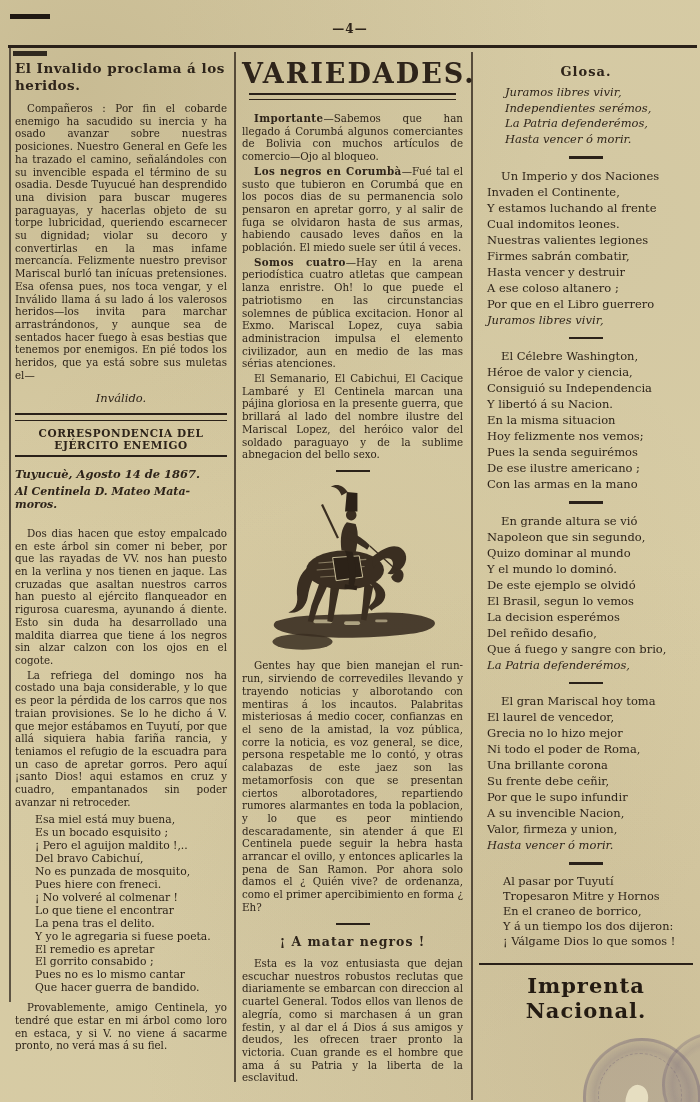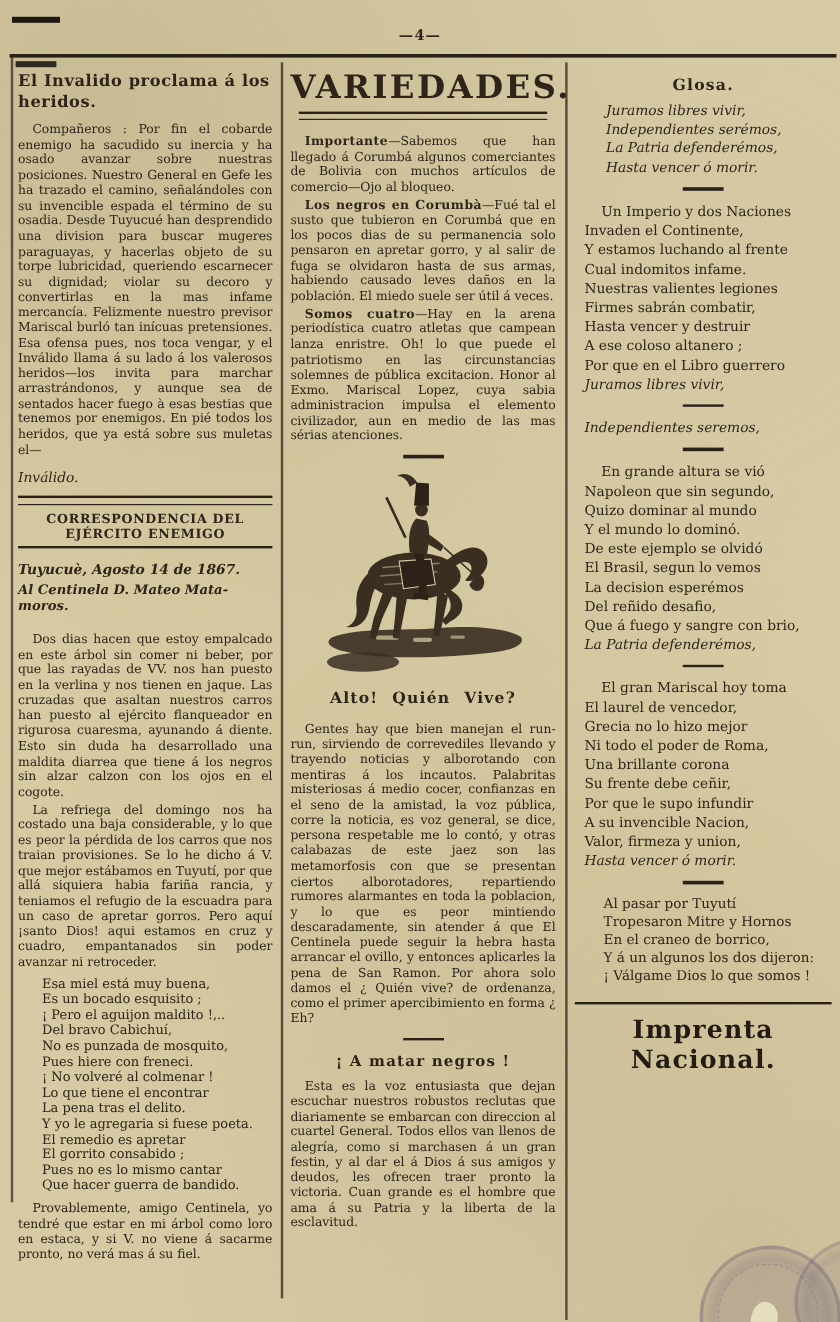--- a/index.html
+++ b/index.html
@@ -26,21 +26,21 @@
   .col{position:absolute;top:52px;}
   .col1{left:15px;width:212px;}
   .col2{left:242px;width:221px;}
   .col3{left:479px;width:214px;}
 
   .body-text{font-size:10.3px;line-height:12.7px;text-align:justify;margin:0 0 2px 0;}
   .indent{text-indent:12px;}
   .lead{font-weight:bold;letter-spacing:.4px;}
 
   .art-heading{font-size:13.5px;font-weight:bold;line-height:17px;letter-spacing:.5px;margin:8px 0 8px 0;}
-  .sig{font-style:italic;font-size:11.5px;margin:10px 0 6px 0;}
+  .sig{font-style:italic;text-align:center;font-size:11.5px;margin:10px 0 6px 0;}
   .dbl-rule{height:5px;border-top:2.5px solid #2a2119;border-bottom:1.5px solid #2a2119;margin:8px 0 6px 0;}
   .thin-rule{height:1.5px;background:#2a2119;margin:4px 0 8px 0;}
   .sec-heading{font-size:10.5px;font-weight:bold;text-align:center;letter-spacing:.6px;margin:4px 0 2px 0;}
   .dateline{font-style:italic;font-weight:bold;font-size:11.5px;margin:10px 0 4px 0;}
   .salutation{font-style:italic;font-weight:bold;font-size:11px;margin:2px 0 16px 0;}
   .pre{white-space:pre-line;}
   .poem1{font-size:10.8px;line-height:12.9px;margin:6px 0 6px 20px;}
 
   .masthead{font-size:27px;font-weight:bold;text-align:left;letter-spacing:2px;margin:6px 0 4px 0;}
   .masthead-rule{height:4px;border-top:2px solid #2a2119;border-bottom:1px solid #2a2119;width:94%;margin:0 auto 12px auto;}
@@ -101,20 +101,21 @@
   <p class="body-text indent">Provablemente, amigo Centinela, yo tendré que estar en mi árbol como loro en estaca, y si V. no viene á sacarme pronto, no verá mas á su fiel.</p>
 
 </div>
 
 <div class="col col2">
   <div class="masthead">VARIEDADES.</div>
   <div class="masthead-rule"></div>
   <p class="body-text indent"><span class="lead">Importante</span><span>—Sabemos que han llegado á Corumbá algunos comerciantes de Bolivia con muchos artículos de comercio—Ojo al bloqueo.</span></p>
   <p class="body-text indent"><span class="lead">Los negros en Corumbà</span><span>—Fué tal el susto que tubieron en Corumbá que en los pocos dias de su permanencia solo pensaron en apretar gorro, y al salir de fuga se olvidaron hasta de sus armas, habiendo causado leves daños en la población.  El miedo suele ser útil á veces.</span></p>
   <p class="body-text indent"><span class="lead">Somos cuatro</span><span>—Hay en la arena periodística cuatro atletas que campean lanza enristre.  Oh! lo que puede el patriotismo en las circunstancias solemnes de pública excitacion.   Honor al Exmo. Mariscal Lopez, cuya sabia administracion impulsa el elemento civilizador, aun en medio de las mas sérias atenciones.</span></p>
+  <p class="body-text indent">El Semanario,  El Cabichui, El Cacique Lambaré y El Centinela marcan una pájina gloriosa en la presente guerra,  que brillará al lado del nombre ilustre del Mariscal Lopez, del heróico valor del soldado paraguayo y de la sublime abnegacion del bello sexo.</p>
   <div class="dash-div"></div>
 
   <svg class="illustration" viewBox="0 0 210 200" width="186" height="178" aria-hidden="true">
     <path d="M18,158 C45,148 85,152 120,149 C155,146 185,150 196,157 C202,163 190,170 170,172 C130,177 80,178 48,174 C22,171 10,165 18,158 Z" fill="#3a2e21" opacity="0.9"></path>
     <ellipse cx="48" cy="181" rx="34" ry="9" fill="#3a2e21" opacity="0.85"></ellipse>
     <rect x="60" y="156" width="22" height="4" rx="2" fill="#d9cda5" opacity=".7"></rect>
     <rect x="95" y="158" width="18" height="4" rx="2" fill="#d9cda5" opacity=".7"></rect>
     <rect x="130" y="156" width="14" height="3" rx="2" fill="#d9cda5" opacity=".6"></rect>
     <path d="M62,92 C48,98 40,112 42,130 C43,140 38,146 32,148 C44,150 52,142 54,130 C56,118 60,106 68,100 Z" fill="#3a2e21"></path>
     <path d="M68,112 L58,140 L54,158 L60,159 L66,140 L76,118 Z" fill="#3a2e21"></path>
@@ -132,48 +133,55 @@
     <rect x="96" y="116" width="14" height="5" fill="#2c2218" transform="rotate(8 96 116)"></rect>
     <path d="M92,78 C90,64 92,52 98,46 L108,48 C112,58 110,70 108,80 Z" fill="#3a2e21"></path>
     <path d="M100,56 C110,60 118,66 124,72 L121,77 C113,72 104,67 98,64 Z" fill="#3a2e21"></path>
     <path d="M124,73 L154,100" stroke="#3a2e21" stroke-width="1.5" fill="none"></path>
     <path d="M88,64 L70,26" stroke="#3a2e21" stroke-width="2.5"></path>
     <circle cx="103" cy="38" r="6" fill="#3a2e21"></circle>
     <path d="M96,34 L98,12 L110,13 L110,34 Z" fill="#2c2218"></path>
     <path d="M99,12 C94,4 86,2 80,6 C86,6 90,10 92,16 Z" fill="#3a2e21"></path>
   </svg>
 
-  <div class="caption">Alto!  Quién Vive?</div>
   <p class="body-text indent">Gentes hay que bien manejan el run-run, sirviendo de correvediles llevando y trayendo noticias y alborotando con mentiras á los incautos.   Palabritas misteriosas á medio cocer, confianzas en el seno de la amistad, la voz pública, corre la noticia, es voz general, se dice, persona respetable me lo contó, y otras calabazas de este jaez son las metamorfosis con que se presentan ciertos alborotadores, repartiendo rumores alarmantes en toda la poblacion, y lo que es peor mintiendo descaradamente, sin atender á que El Centinela puede seguir la hebra hasta arrancar el ovillo, y entonces aplicarles la pena de San Ramon.  Por ahora solo damos el ¿ Quién vive? de ordenanza, como el primer apercibimiento en forma ¿ Eh?</p>
   <div class="dash-div"></div>
   <div class="sub-head">¡ A matar negros !</div>
   <p class="body-text indent">Esta es la voz entusiasta que dejan escuchar nuestros robustos reclutas que diariamente se  embarcan  con direccion al cuartel General.   Todos ellos van llenos de alegría, como si marchasen á un gran festin, y al dar el á Dios á sus amigos y deudos, les ofrecen traer pronto la victoria.   Cuan grande es el hombre que ama á su Patria y la liberta de la esclavitud.</p>
 </div>
 
 <div class="col col3">
   <div class="g-head">Glosa.</div>
   <div class="poem3 epigraph pre">Juramos libres vivir,
 Independientes serémos,
 La Patria defenderémos,
 Hasta vencer ó morir.</div>
   <div class="dash-div"></div>
 
   <div class="poem3 pre">Un Imperio y dos Naciones
 Invaden el Continente,
 Y estamos luchando al frente
-Cual indomitos infame.
+Cual indomitos leones.
 Nuestras valientes legiones
 Firmes sabrán combatir,
 Hasta vencer y destruir
 A ese coloso altanero ;
 Por que en el Libro guerrero</div>
   <div class="refrain">Juramos libres vivir,</div>
   <div class="dash-div"></div>
 
-  <div class="refrain">Independientes seremos,</div>
+  <div class="poem3 pre">El Célebre Washington,
+Héroe de valor y ciencia,
+Consiguió su Independencia
+Y libertó á su Nacion.
+En la misma situacion
+Hoy felizmente nos vemos;
+Pues la senda seguirémos
+De ese ilustre americano ;
+Con las armas en la mano</div>
   <div class="dash-div"></div>
 
   <div class="poem3 pre">En grande altura se vió
 Napoleon que sin segundo,
 Quizo dominar al mundo
 Y el mundo lo dominó.
 De este ejemplo se olvidó
 El Brasil, segun lo vemos
 La decision esperémos
 Del reñido desafio,
@@ -189,21 +197,21 @@
 Su frente debe ceñir,
 Por que le supo infundir
 A su invencible Nacion,
 Valor, firmeza y union,</div>
   <div class="refrain">Hasta vencer ó morir.</div>
   <div class="dash-div"></div>
 
   <div class="epi-poem pre">Al pasar por Tuyutí
 Tropesaron Mitre y Hornos
 En el craneo de borrico,
-Y á un algunos los dos dijeron:
+Y á un tiempo los dos dijeron:
 ¡ Válgame Dios lo que somos !</div>
   <div class="imprint-rule"></div>
   <div class="imprint">Imprenta Nacional.</div>
 </div>
 
 <div class="stamp" style="left:583px;top:1038px;width:112px;height:112px;">
   <div class="stamp-inner" style="left:12px;top:12px;width:82px;height:82px;"></div>
   <div class="stamp-blob" style="left:40px;top:44px;width:22px;height:28px;"></div>
 </div>
 <div class="stamp" style="left:662px;top:1032px;width:100px;height:100px;opacity:.8;"></div>

